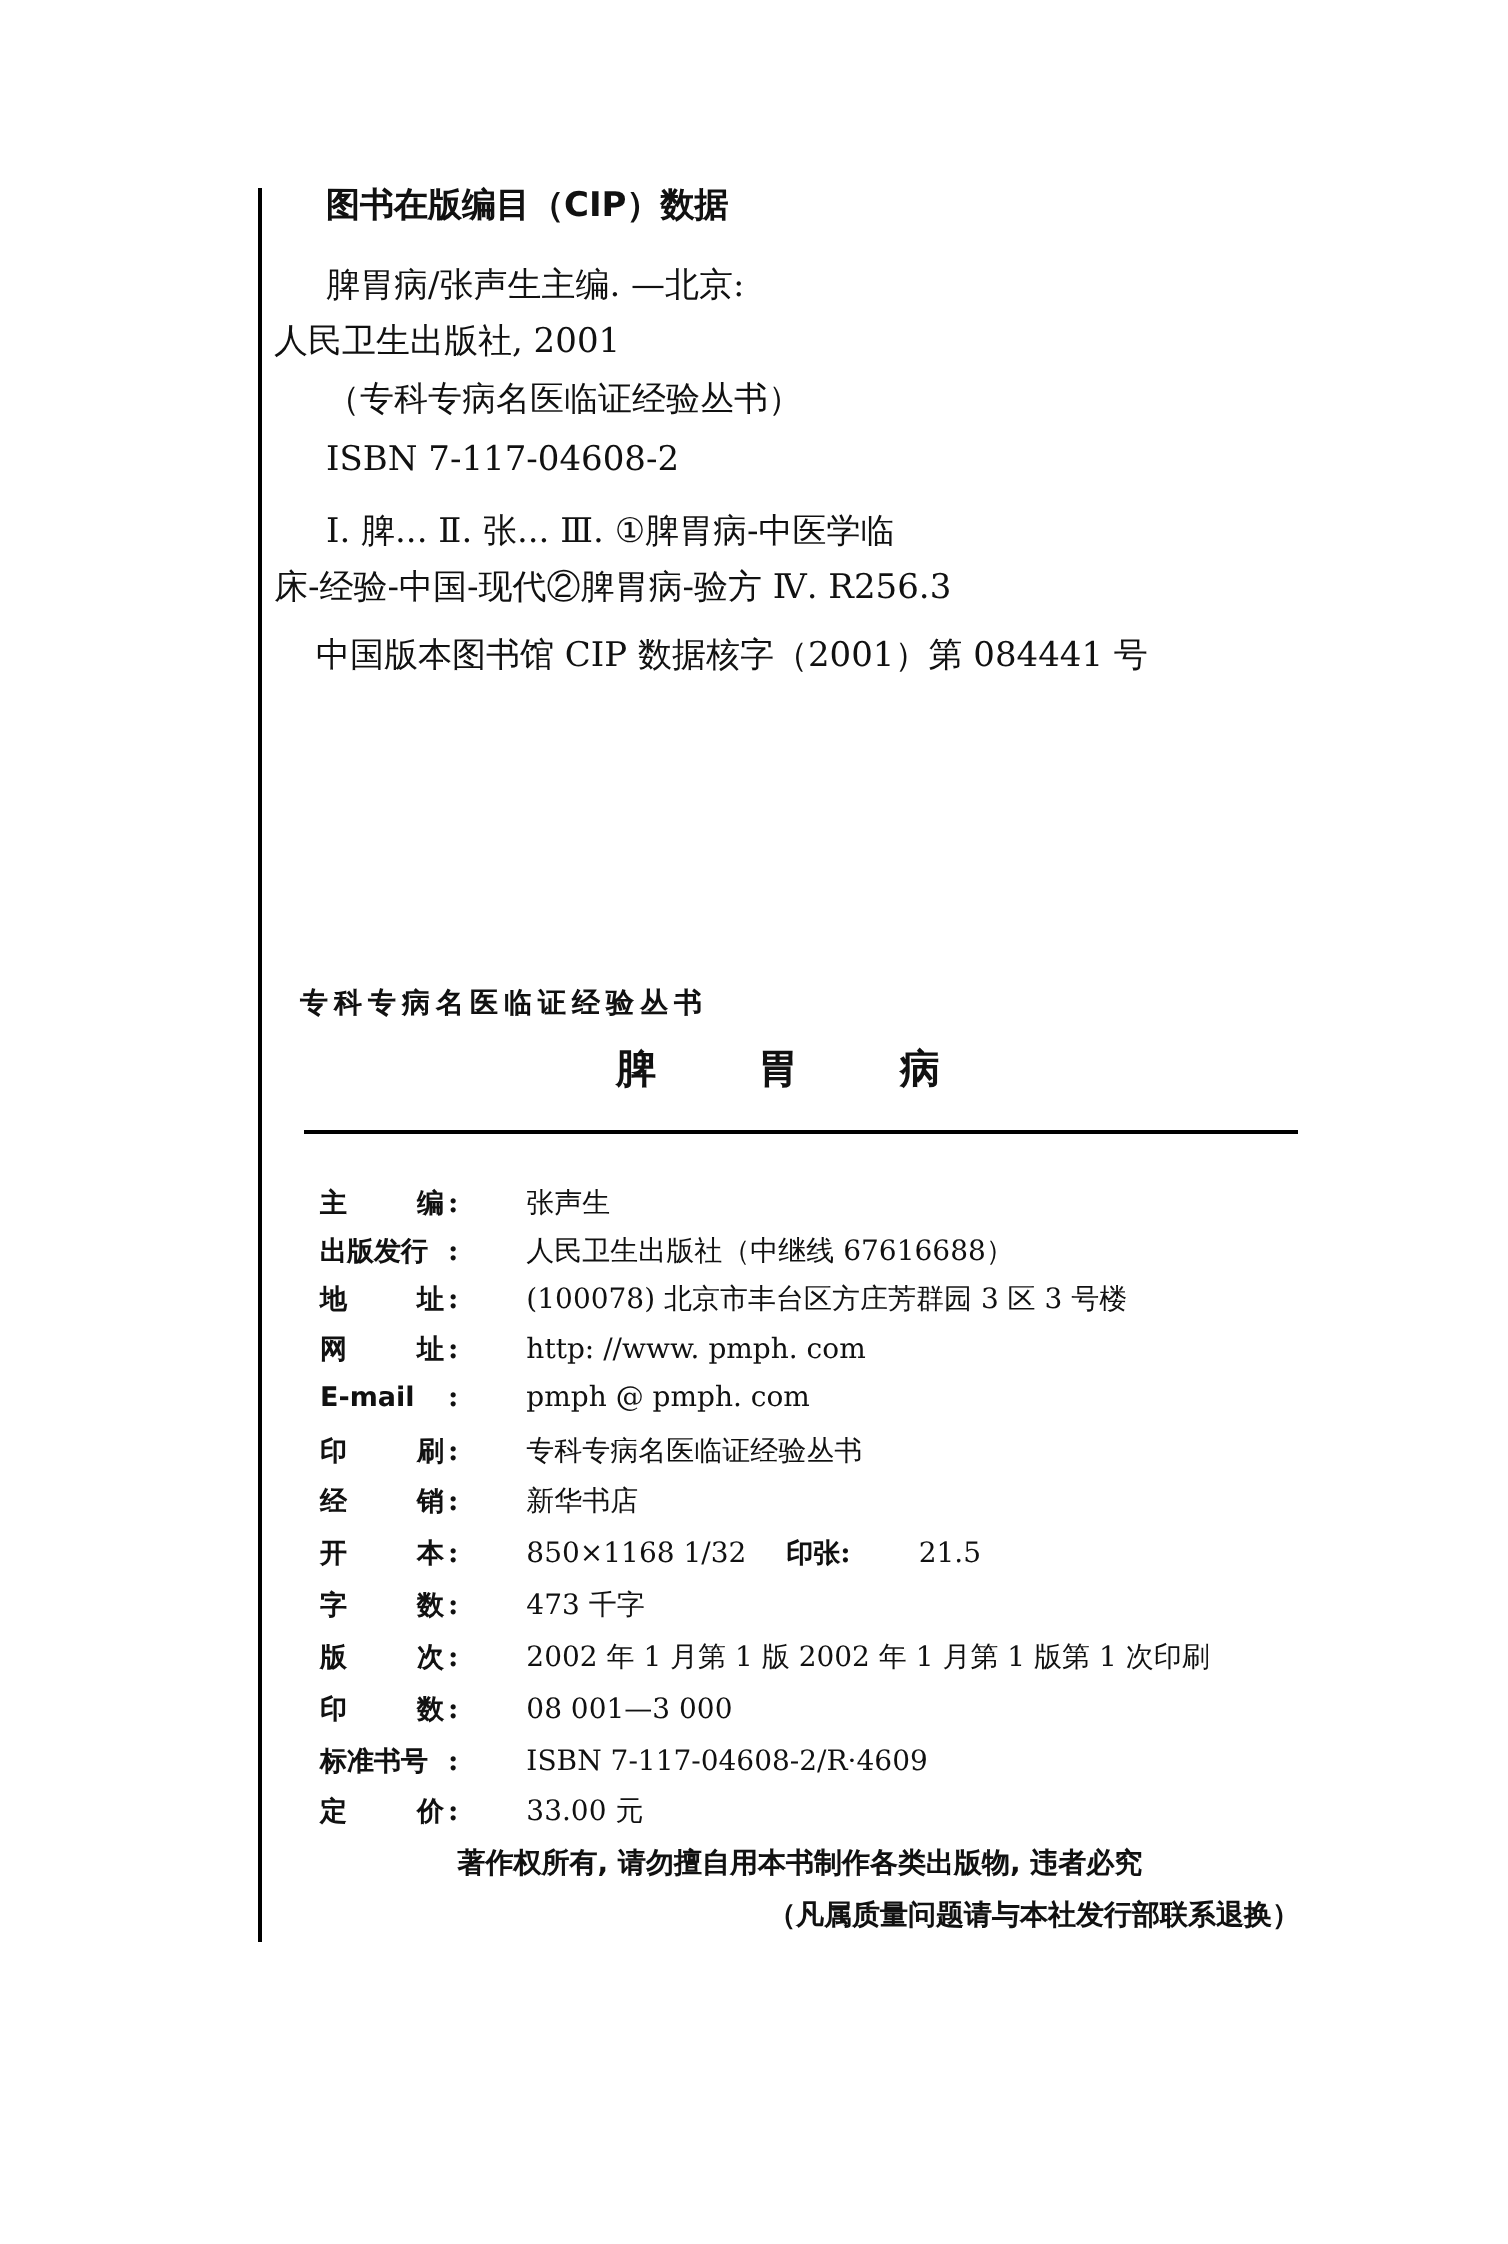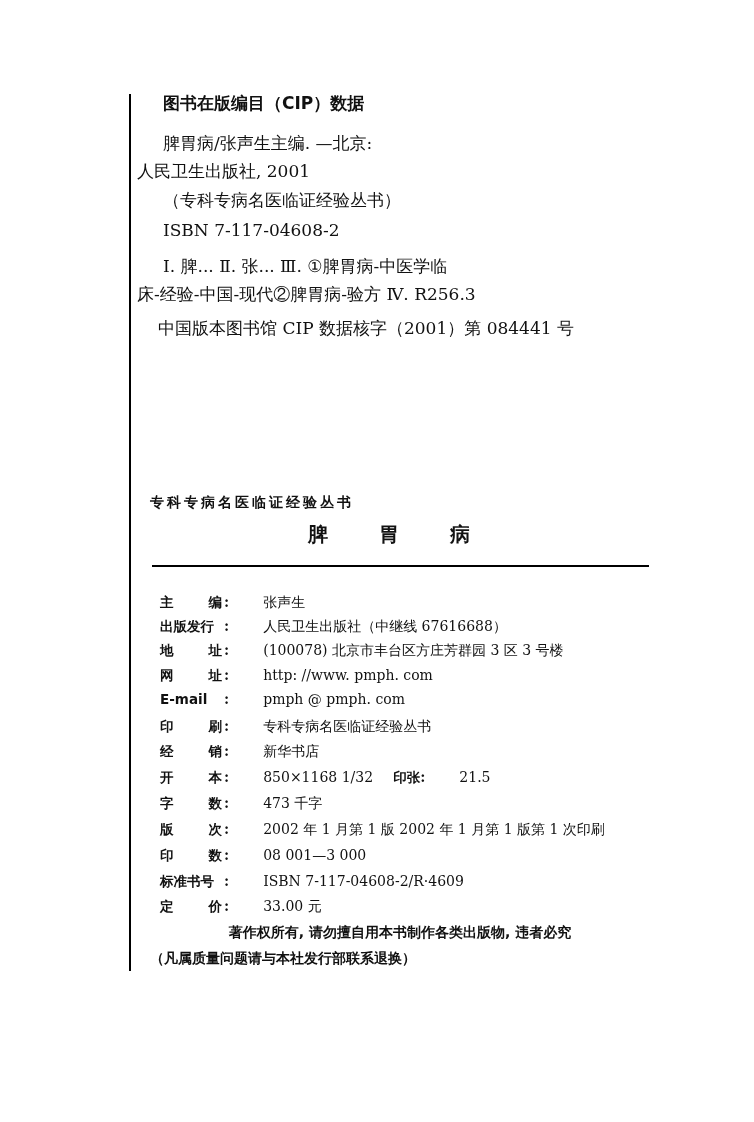--- a/index.html
+++ b/index.html
@@ -124,21 +124,21 @@
 
     .copyright {
       left: 150px; width: 500px; top: 925px;
       text-align: center;
       font-size: 14px;
       font-weight: bold;
       font-family: "DejaVu Sans", "Liberation Sans", sans-serif;
     }
     .notice {
       left: 150px; width: 500px; top: 951px;
-      text-align: left;
+      text-align: right;
       font-size: 14px;
       font-weight: bold;
       font-family: "DejaVu Sans", "Liberation Sans", sans-serif;
     }
   </style>
 </head>
 <body>
 
 <div class="page">
 

